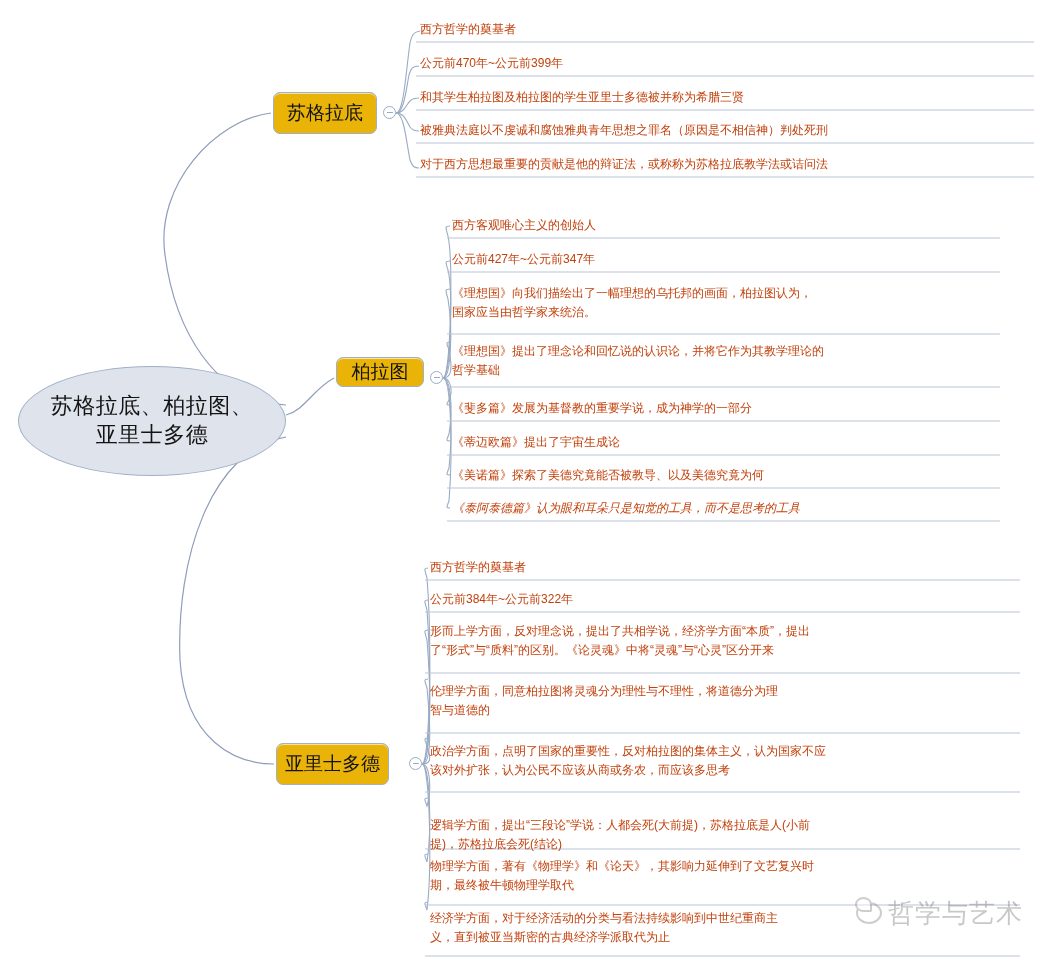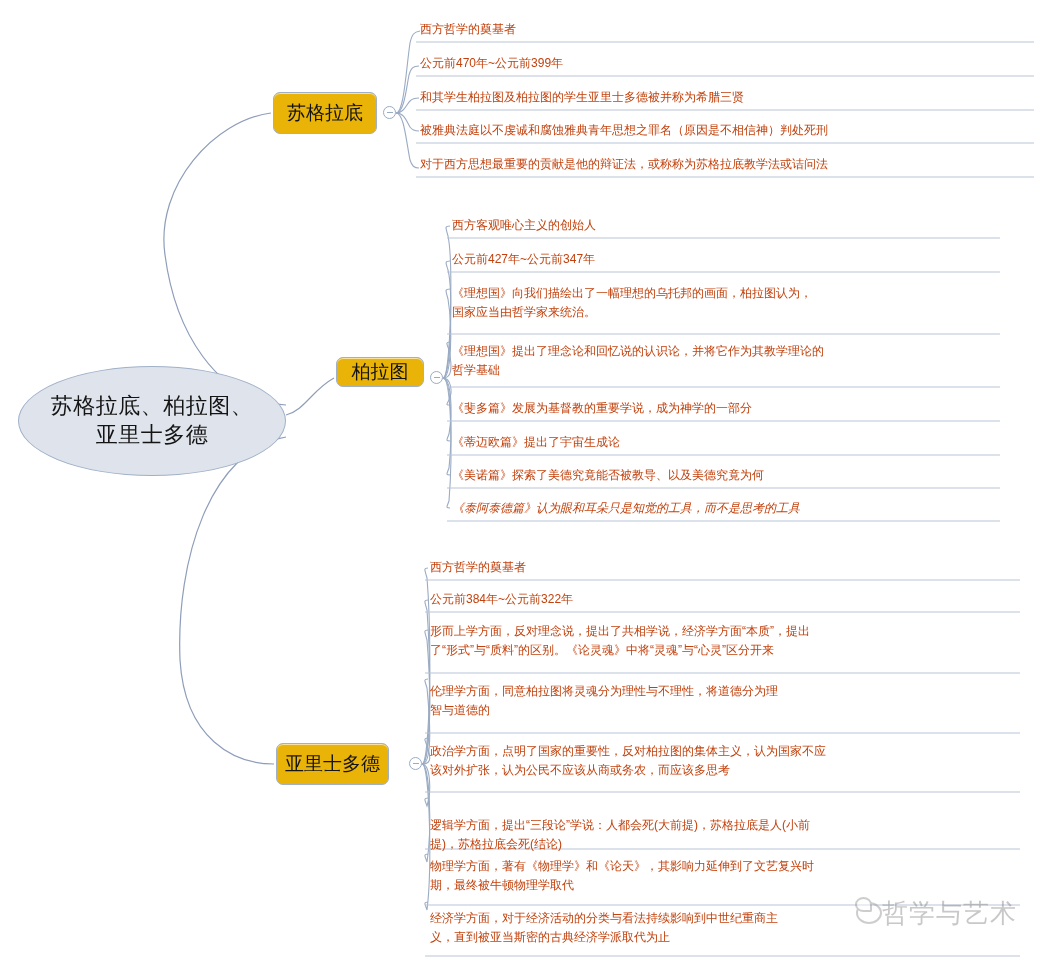--- a/index.html
+++ b/index.html
@@ -112,20 +112,21 @@
   .leaf-g1 { left: 414px; }
   .leaf-g2 { left: 446px; }
   .leaf-g3 { left: 424px; }
 
   
   .watermark {
     position: absolute;
     left: 856px; top: 900px;
     display: flex;
     align-items: center;
+    gap: 6px;
     opacity: 0.42;
     pointer-events: none;
   }
   .watermark .wm-text {
     font-size: 26px;
     color: #7d7d7d;
     letter-spacing: 1px;
     line-height: 1;
   }
   .wm-bubble {

